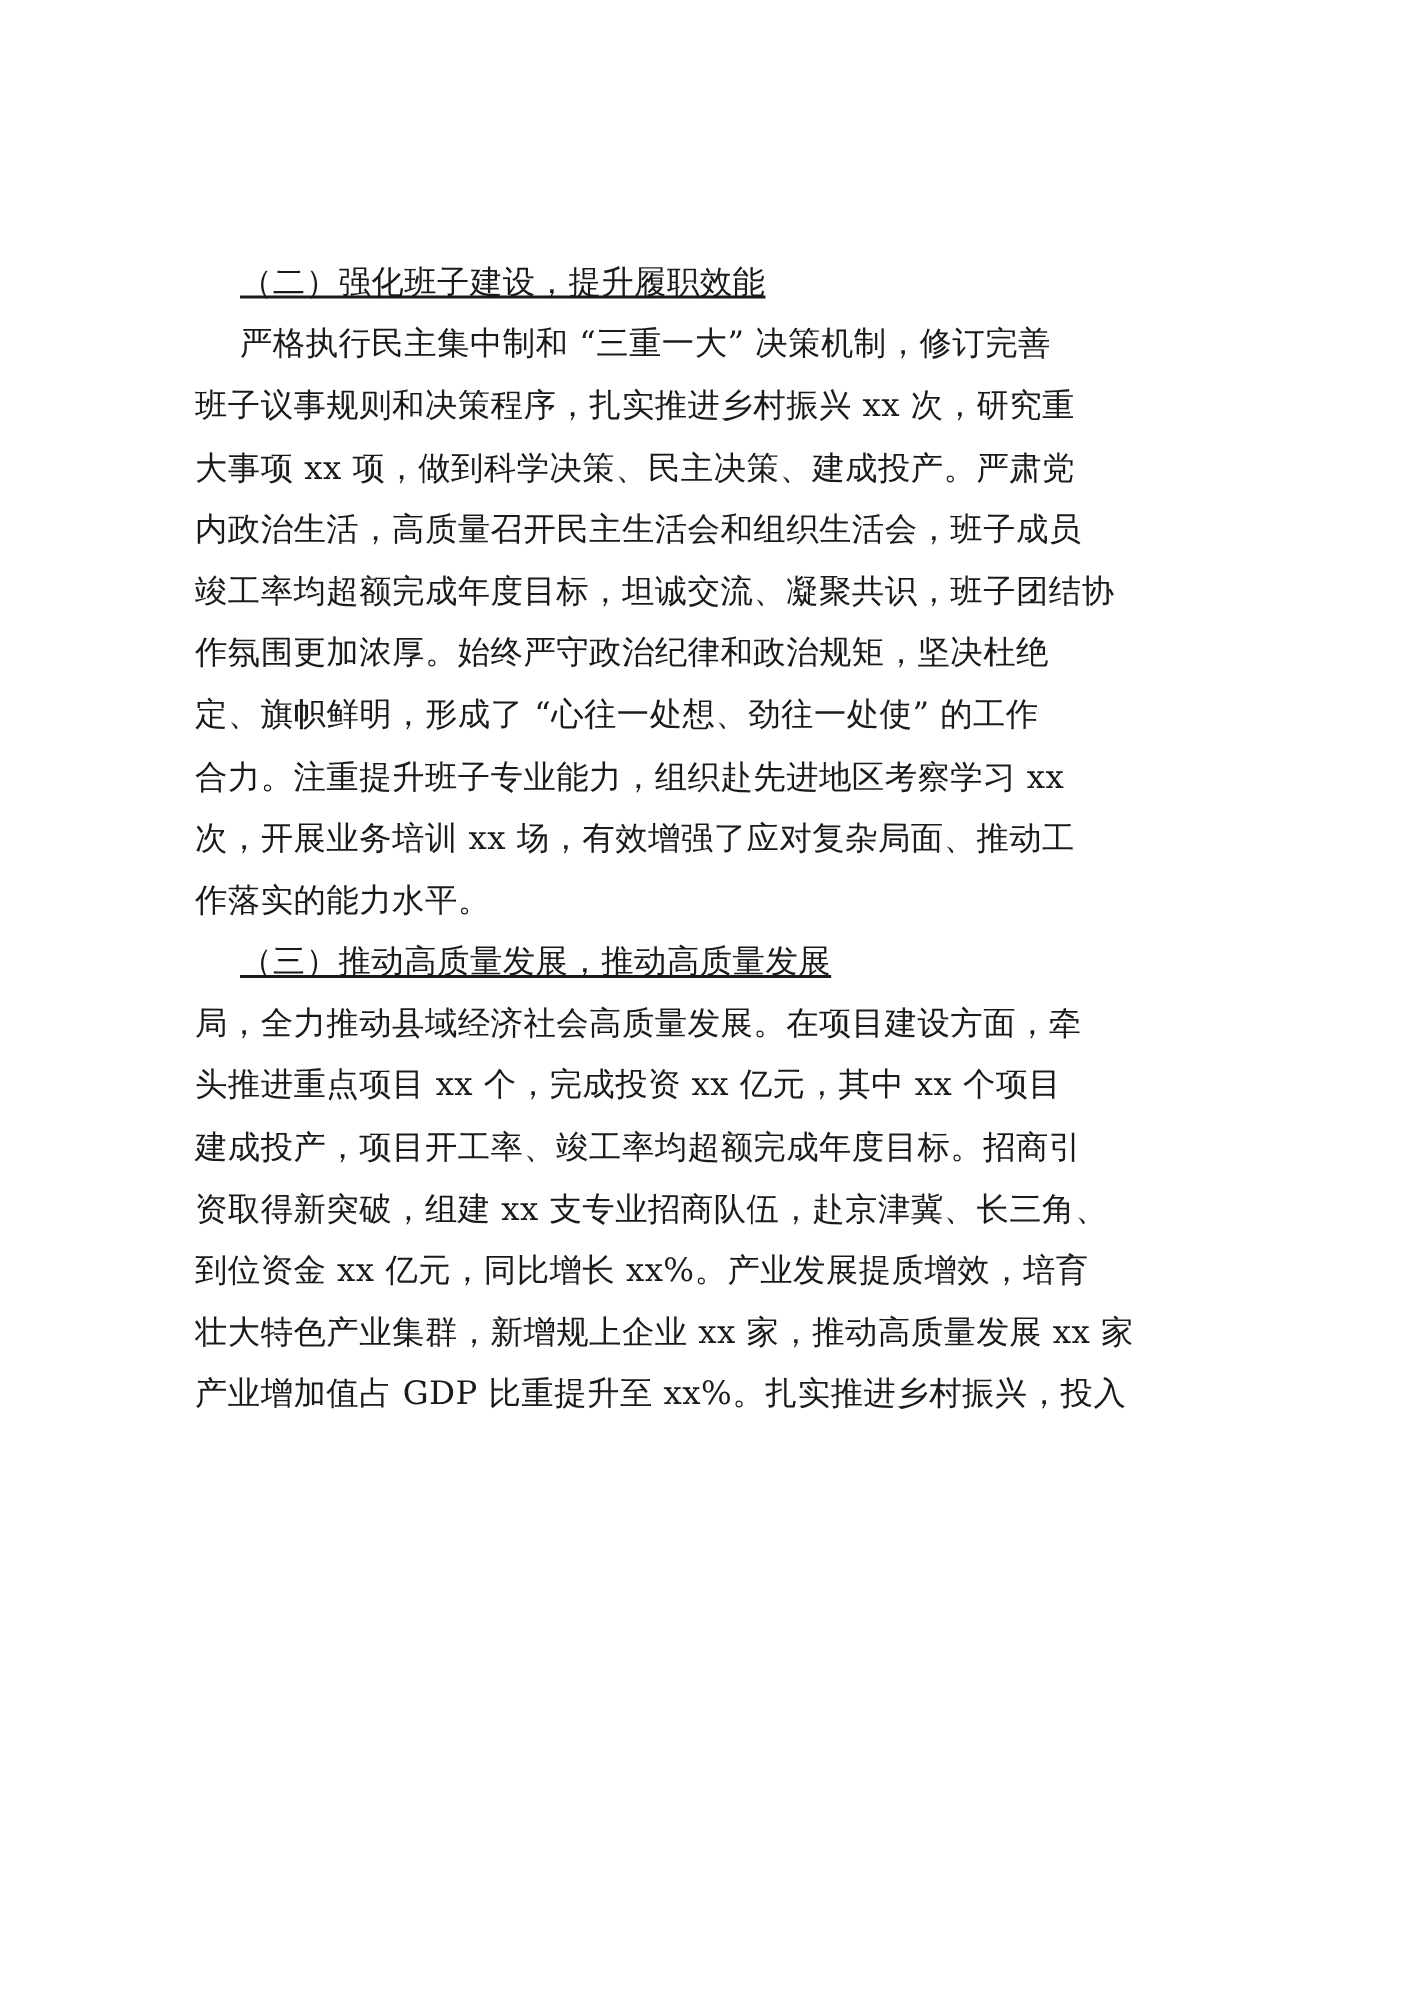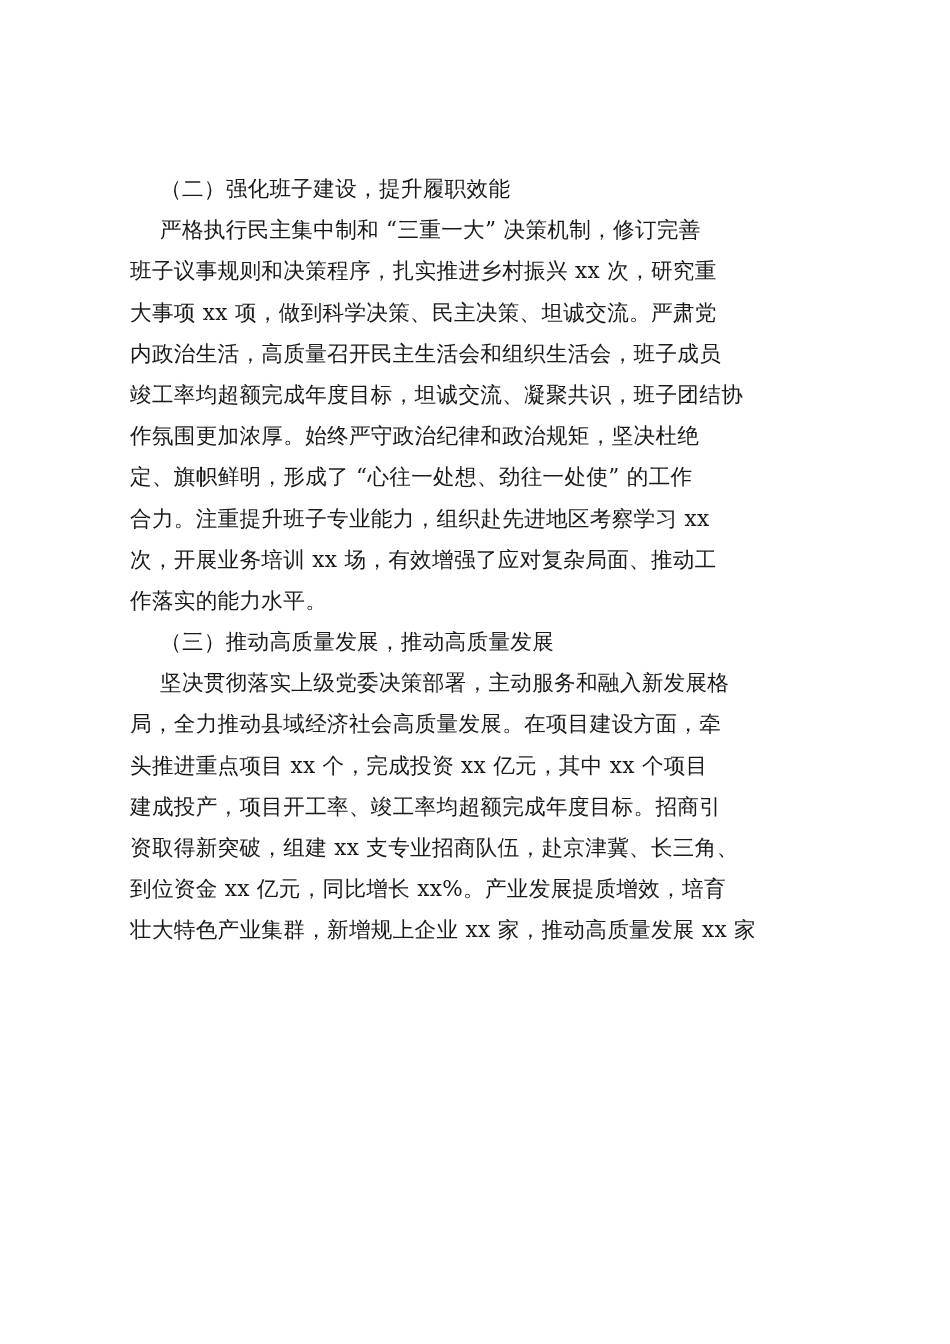--- a/index.html
+++ b/index.html
@@ -26,39 +26,40 @@
       line-height: 41.2px;
       font-size: 21.6px;
       white-space: nowrap;
       letter-spacing: 0.3px;
     }
     .indent {
       padding-left: 30px;
     }
     .heading {
       padding-left: 30px;
+      text-decoration: underline;
     }
   </style>
 </head>
 <body>
 
 <div class="page">
   <div class="line heading">（二）强化班子建设，提升履职效能</div>
   <div class="line indent">严格执行民主集中制和 “三重一大” 决策机制，修订完善</div>
   <div class="line">班子议事规则和决策程序，扎实推进乡村振兴 xx 次，研究重</div>
-  <div class="line">大事项 xx 项，做到科学决策、民主决策、坦诚交流。严肃党</div>
+  <div class="line">大事项 xx 项，做到科学决策、民主决策、建成投产。严肃党</div>
   <div class="line">内政治生活，高质量召开民主生活会和组织生活会，班子成员</div>
   <div class="line">竣工率均超额完成年度目标，坦诚交流、凝聚共识，班子团结协</div>
   <div class="line">作氛围更加浓厚。始终严守政治纪律和政治规矩，坚决杜绝</div>
   <div class="line">定、旗帜鲜明，形成了 “心往一处想、劲往一处使” 的工作</div>
   <div class="line">合力。注重提升班子专业能力，组织赴先进地区考察学习 xx</div>
   <div class="line">次，开展业务培训 xx 场，有效增强了应对复杂局面、推动工</div>
   <div class="line">作落实的能力水平。</div>
 
   <div class="line heading">（三）推动高质量发展，推动高质量发展</div>
-  <div class="line indent">坚决贯彻落实上级党委决策部署，主动服务和融入新发展格</div>
   <div class="line">局，全力推动县域经济社会高质量发展。在项目建设方面，牵</div>
   <div class="line">头推进重点项目 xx 个，完成投资 xx 亿元，其中 xx 个项目</div>
   <div class="line">建成投产，项目开工率、竣工率均超额完成年度目标。招商引</div>
   <div class="line">资取得新突破，组建 xx 支专业招商队伍，赴京津冀、长三角、</div>
   <div class="line">到位资金 xx 亿元，同比增长 xx%。产业发展提质增效，培育</div>
   <div class="line">壮大特色产业集群，新增规上企业 xx 家，推动高质量发展 xx 家</div>
+  <div class="line">产业增加值占 GDP 比重提升至 xx%。扎实推进乡村振兴，投入</div>
 </div>
 
 </body></html>

